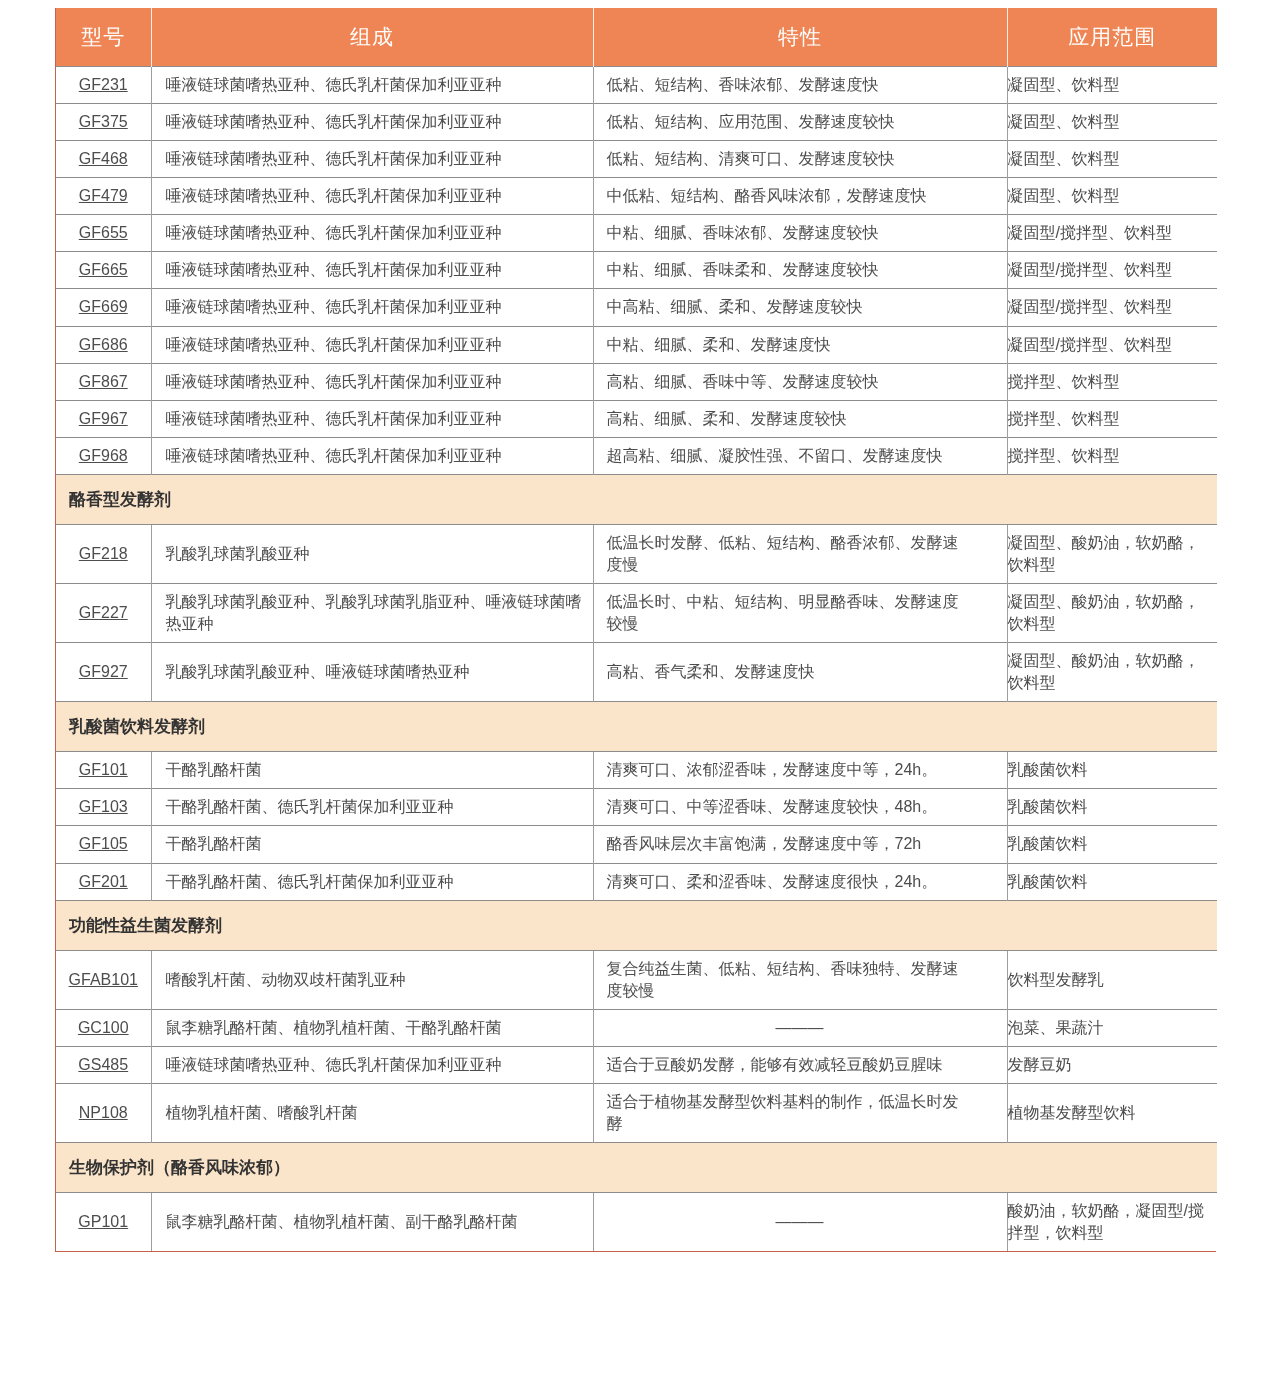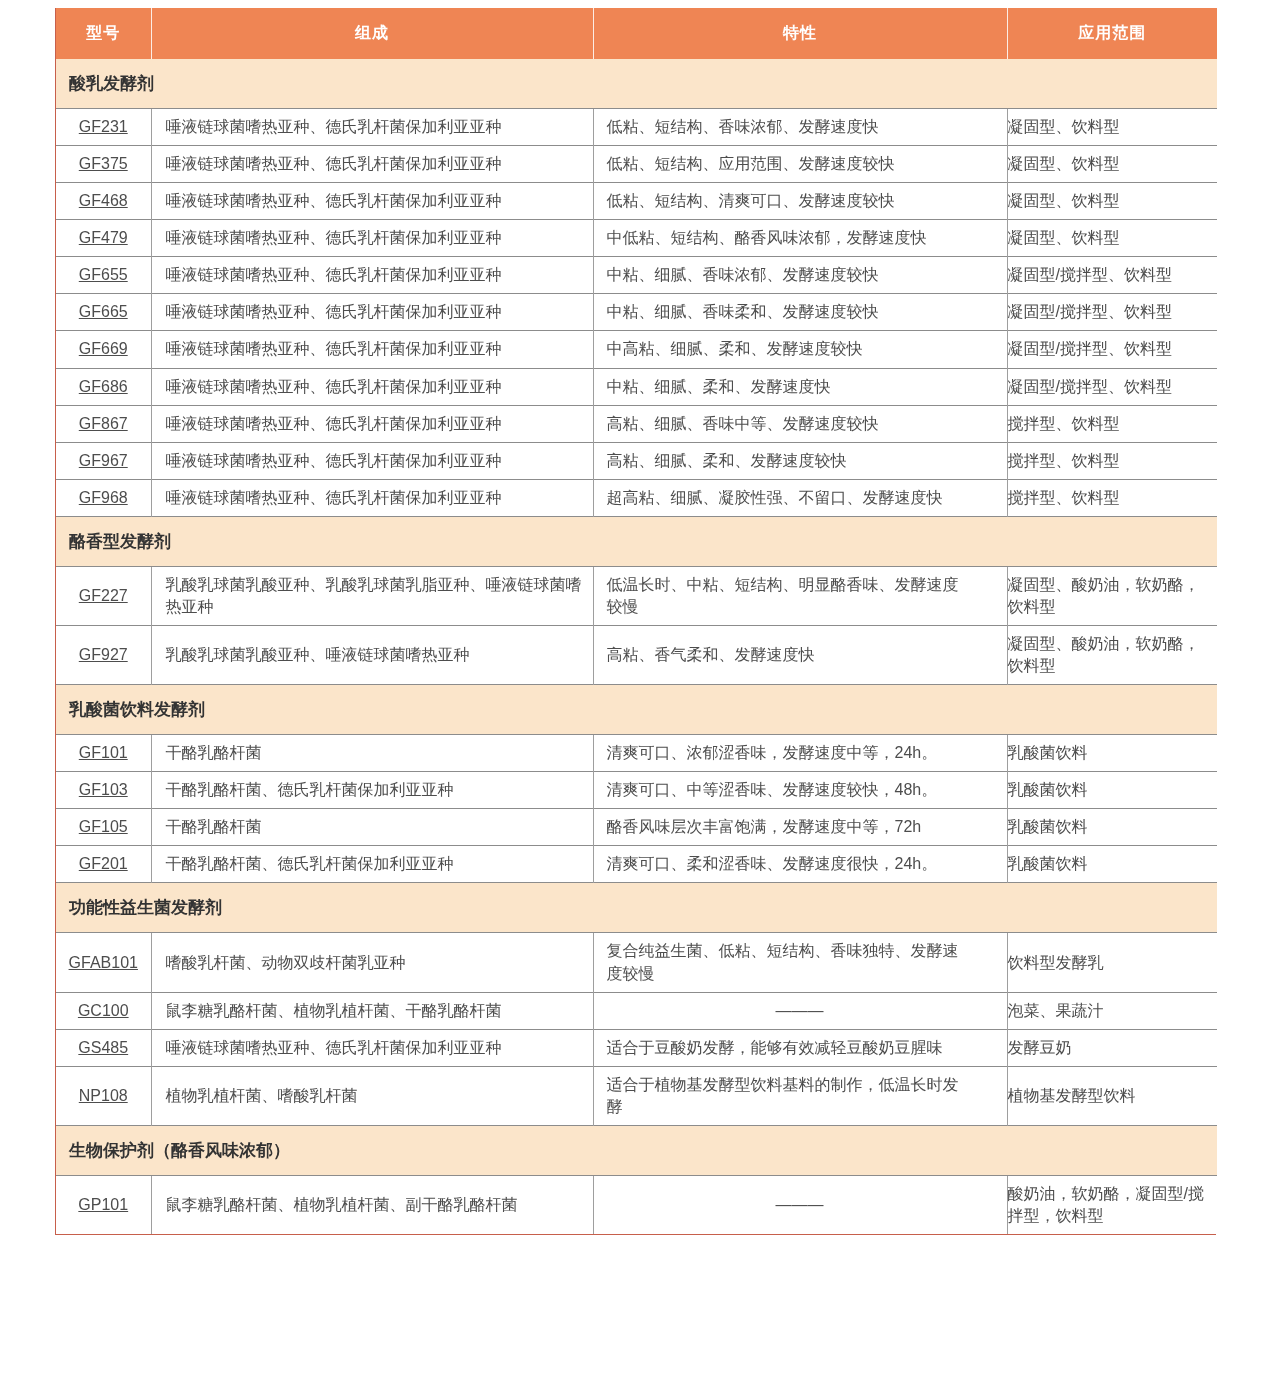--- a/index.html
+++ b/index.html
@@ -25,22 +25,22 @@
     width: 100%;
   }
   col.c-model       { width: 95px; }
   col.c-composition { width: 442px; }
   col.c-traits      { width: 414px; }
   col.c-application { width: 210px; }
 
   thead th {
     background: var(--header-bg, #EF8554);
     color: var(--header-text, #ffffff);
-    font-size: 16px;
-    font-weight: 700;
+    font-size: 21px;
+    font-weight: 400;
     text-align: center;
     padding: 15px 0;
     letter-spacing: 1px;
   }
   thead th + th {
     border-left: 1px solid rgba(255,255,255,0.85);
   }
 
   tr.section-row td {
     background: var(--section-bg, #FBE5CA);
@@ -95,23 +95,20 @@
     </colgroup>
     <thead>
       <tr>
           <th class="col-model">型号</th>
           <th class="col-composition">组成</th>
           <th class="col-traits">特性</th>
           <th class="col-application">应用范围</th>
         </tr>
     </thead>
     <tbody>
-        <tr class="section-row first">
-          <td colspan="4">酸乳发酵剂</td>
-        </tr>
         <tr class="data-row">
           <td class="col-model">GF231</td>
           <td class="col-composition">唾液链球菌嗜热亚种、德氏乳杆菌保加利亚亚种</td>
           <td class="col-traits">低粘、短结构、香味浓郁、发酵速度快</td>
           <td class="col-application">凝固型、饮料型</td>
         </tr>
         <tr class="data-row">
           <td class="col-model">GF375</td>
           <td class="col-composition">唾液链球菌嗜热亚种、德氏乳杆菌保加利亚亚种</td>
           <td class="col-traits">低粘、短结构、应用范围、发酵速度较快</td>
@@ -166,20 +163,26 @@
           <td class="col-application">搅拌型、饮料型</td>
         </tr>
         <tr class="data-row">
           <td class="col-model">GF968</td>
           <td class="col-composition">唾液链球菌嗜热亚种、德氏乳杆菌保加利亚亚种</td>
           <td class="col-traits">超高粘、细腻、凝胶性强、不留口、发酵速度快</td>
           <td class="col-application">搅拌型、饮料型</td>
         </tr>
         <tr class="section-row">
           <td colspan="4">酪香型发酵剂</td>
+        </tr>
+        <tr class="data-row">
+          <td class="col-model">GF218</td>
+          <td class="col-composition">乳酸乳球菌乳酸亚种</td>
+          <td class="col-traits">低温长时发酵、低粘、短结构、酪香浓郁、发酵速度慢</td>
+          <td class="col-application">凝固型、酸奶油，软奶酪，饮料型</td>
         </tr>
         <tr class="data-row">
           <td class="col-model">GF227</td>
           <td class="col-composition">乳酸乳球菌乳酸亚种、乳酸乳球菌乳脂亚种、唾液链球菌嗜热亚种</td>
           <td class="col-traits">低温长时、中粘、短结构、明显酪香味、发酵速度较慢</td>
           <td class="col-application">凝固型、酸奶油，软奶酪，饮料型</td>
         </tr>
         <tr class="data-row">
           <td class="col-model">GF927</td>
           <td class="col-composition">乳酸乳球菌乳酸亚种、唾液链球菌嗜热亚种</td>

